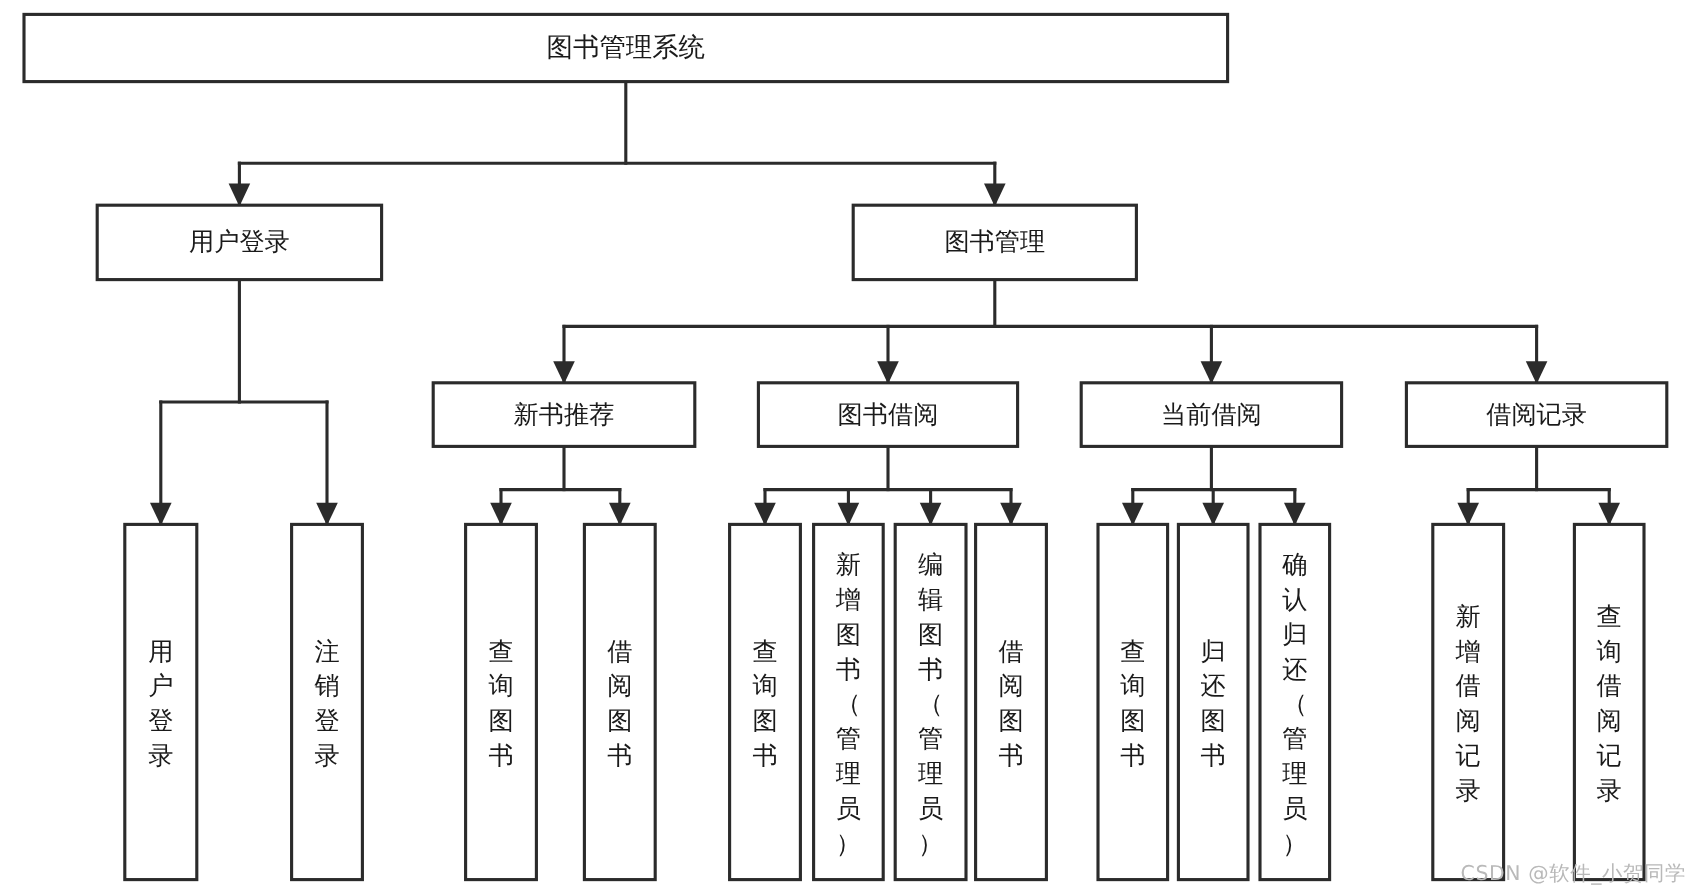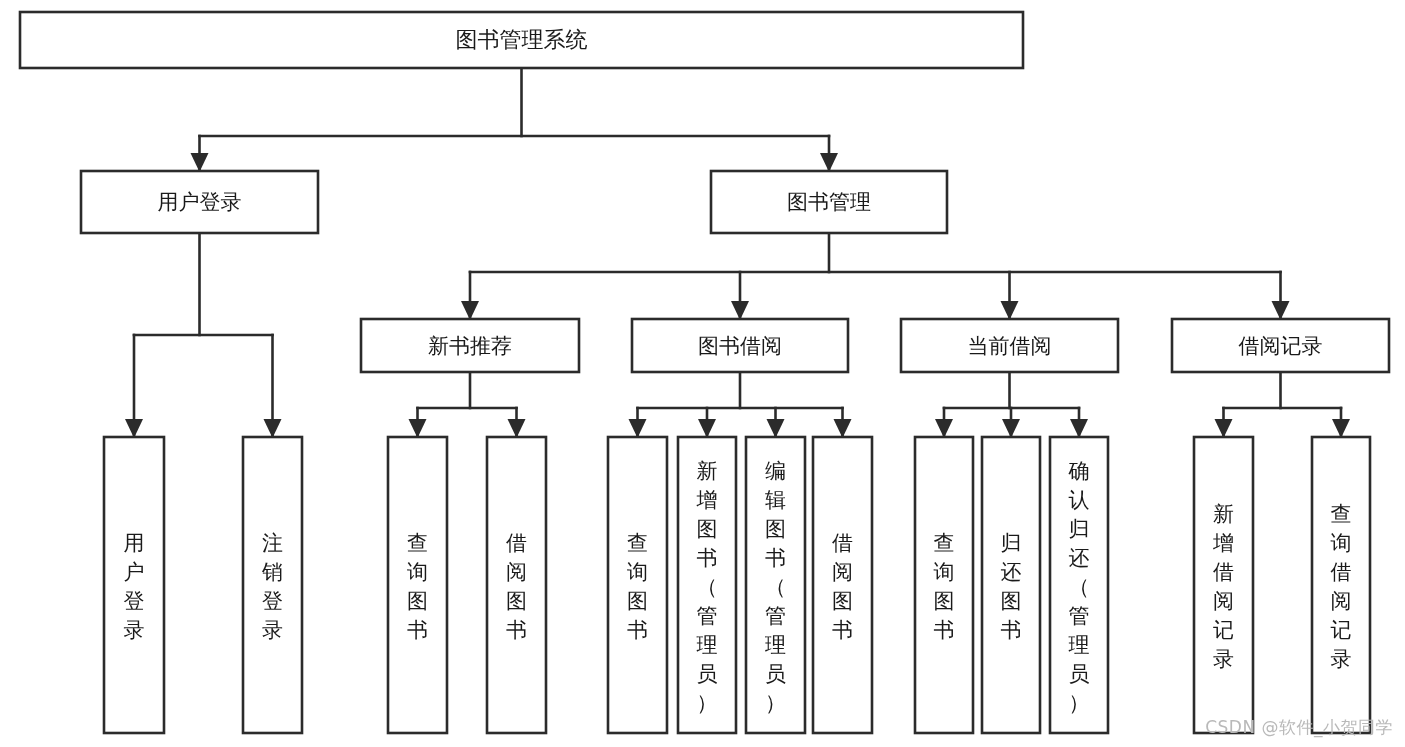--- a/index.html
+++ b/index.html
@@ -52,21 +52,21 @@
     fill: #1a1a1a;
     font-family: "DejaVu Sans", "Liberation Sans", sans-serif;
     font-size: 21px;
     text-anchor: middle;
   }
   .root-label {
     font-size: 22px;
   }
   .watermark {
     position: absolute;
-    right: 12px;
+    right: 0;
     bottom: 4px;
     font-family: "DejaVu Sans", "Liberation Sans", sans-serif;
     font-size: 17px;
     color: #b9b9b9;
     white-space: nowrap;
     letter-spacing: 0.5px;
   }
 </style>
 </head>
 <body>

